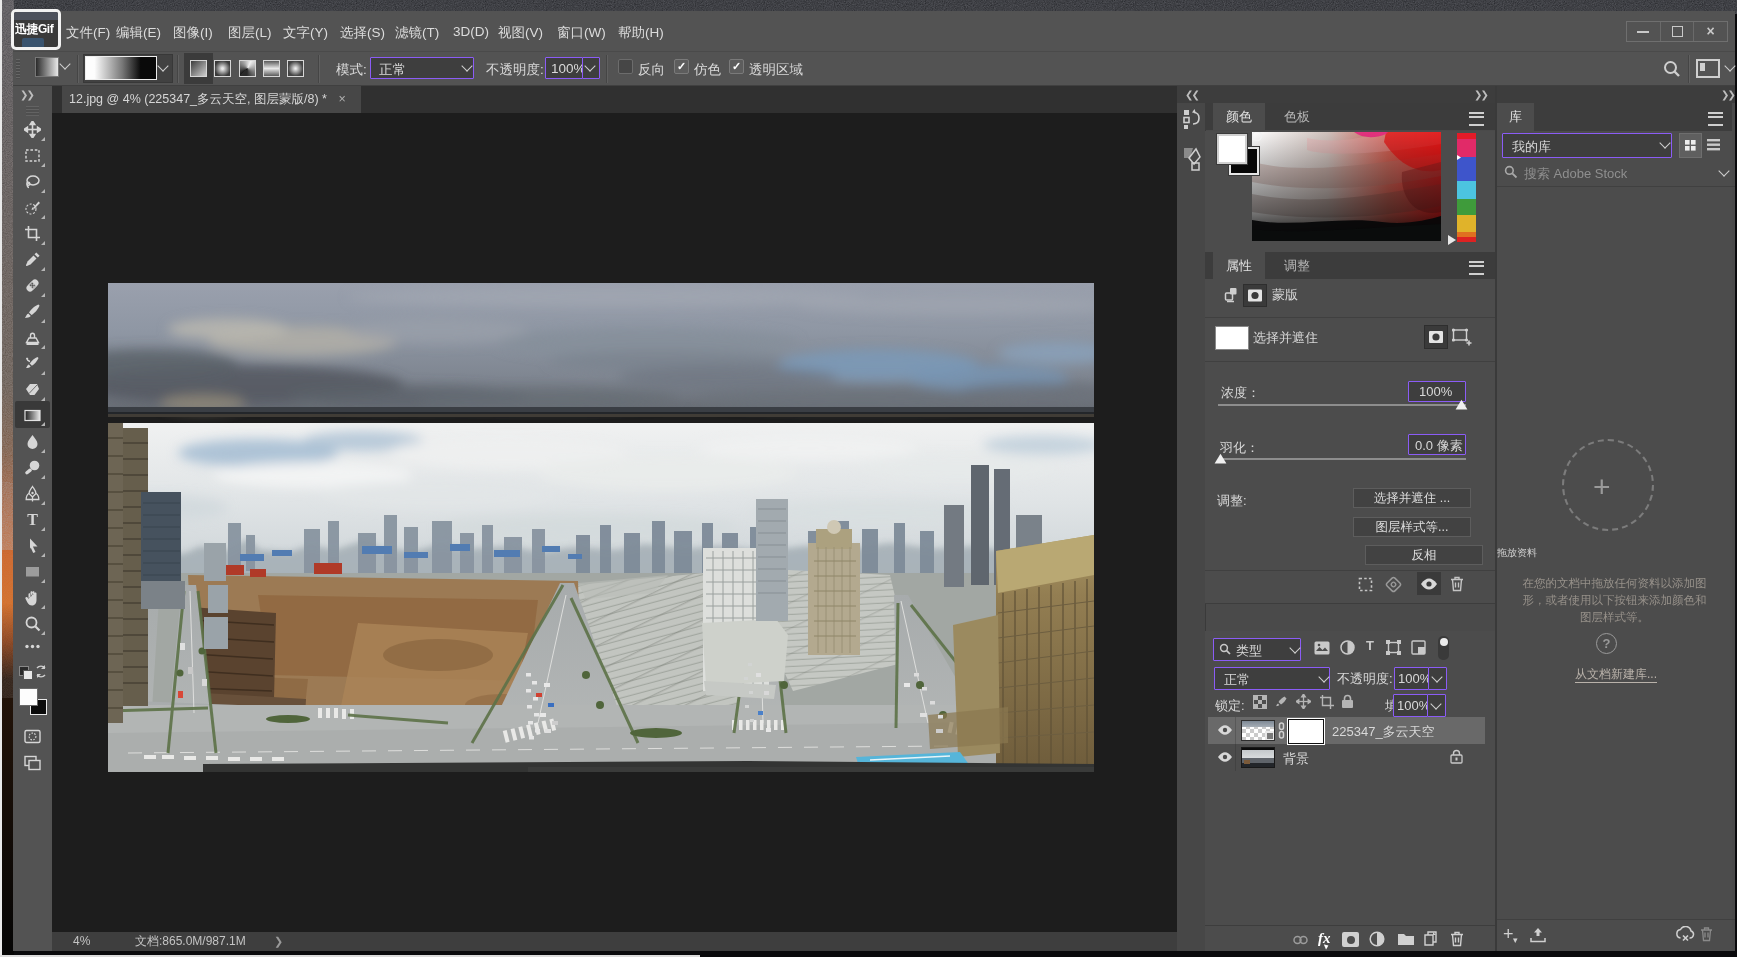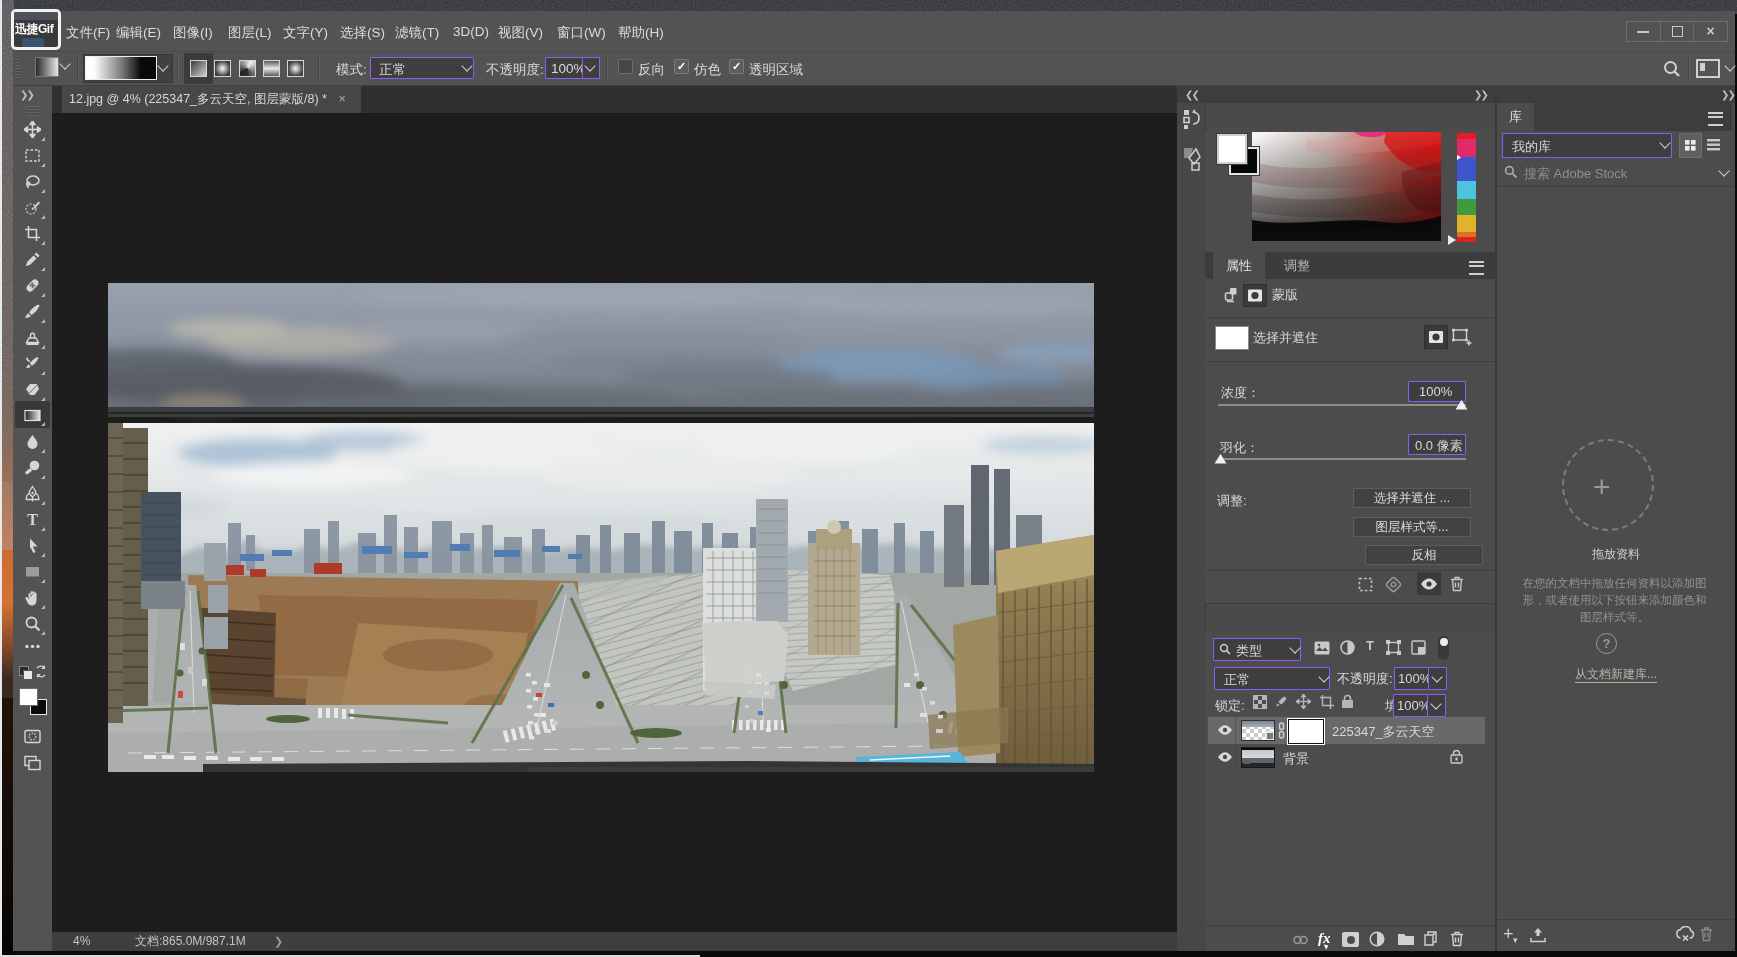--- a/index.html
+++ b/index.html
@@ -800,20 +800,25 @@
       <svg class="abs" style="left:4px;top:60px;" width="21" height="26" viewBox="0 0 21 26">
           <g fill="none" stroke="#cfcfcf" stroke-width="1.5">
             <path d="M3 2h9l-3 10H3z" fill="#8b8b8b" stroke="none"></path>
             <path d="M8 12l7-9 4 8-6 7z"></path>
             <rect x="11" y="17" width="7" height="7"></rect>
           </g>
         </svg>
 
       <div id="pmid" class="abs" style="left:28px;top:0;width:290px;height:865px;">
 
+        <div class="ptabs" style="top:17px;">
+            <div class="ptab on" style="left:8px;">颜色</div>
+            <div class="ptab" style="left:66px;">色板</div>
+            <div class="burger" style="right:11px;top:9px;"></div>
+          </div>
         <div class="abs" style="left:0;top:45px;width:290px;height:121px;background:#4c4c4c;"></div>
 
         <div class="abs" style="left:24px;top:61px;width:26px;height:24px;background:#070707;border:2px solid #e6e6e6;outline:1px solid #3a3a3a;z-index:3;"></div>
         <div class="abs" style="left:12px;top:48px;width:26px;height:26px;background:#ffffff;border:2px solid #cfcfcf;outline:1px solid #3a3a3a;z-index:4;"></div>
 
         <svg class="abs" style="left:47px;top:46px;" width="189" height="109" viewBox="0 0 189 109">
           <defs>
               <linearGradient id="cfh" x1="0" y1="0" x2="1" y2="0">
                 <stop offset="0" stop-color="#ffffff"></stop>
                 <stop offset="0.4" stop-color="#cfc1bc"></stop>
@@ -1126,21 +1131,21 @@
             </svg></div>
         <svg class="abs" style="left:7px;top:79px;" width="14" height="14" viewBox="0 0 14 14">
             <circle cx="5.4" cy="5.4" r="3.8" fill="none" stroke="#a8a8a8" stroke-width="1.6"></circle>
             <line x1="8.3" y1="8.3" x2="12.5" y2="12.5" stroke="#a8a8a8" stroke-width="1.8"></line>
           </svg>
         <span class="abs" style="left:27px;top:79px;color:#8f8f8f;">搜索 Adobe Stock</span>
         <div class="chev" style="position:absolute;right:12px;top:81px;border-color:#9a9a9a;"></div>
         <div class="abs" style="left:0;top:100px;width:238px;height:1px;background:#404040;"></div>
         <div class="abs" style="left:65px;top:353px;width:88px;height:88px;border:2px dashed #7c7c7c;border-radius:50%;"></div>
         <div class="abs" style="left:96px;top:384px;color:#9a9a9a;font-size:30px;font-weight:300;">+</div>
-        <div class="abs" style="left:0;top:460px;width:238px;text-align:center;color:#cfcfcf;font-size:12px;">拖放资料</div>
+        <div class="abs" style="left:0;top:460px;width:238px;color:#cfcfcf;font-size:10px;">拖放资料</div>
         <div class="abs" style="left:0px;top:489px;width:235px;text-align:center;color:#97918a;font-size:11.5px;line-height:17px;white-space:nowrap;">在您的文档中拖放任何资料以添加图<br>形，或者使用以下按钮来添加颜色和<br>图层样式等。</div>
         <div class="abs" style="left:99px;top:547px;width:19px;height:19px;border-radius:50%;border:1.6px solid #9a9a9a;color:#9a9a9a;text-align:center;line-height:19px;font-size:13px;font-weight:bold;">?</div>
         <div class="abs" style="left:0;top:580px;width:238px;text-align:center;color:#b9b2aa;font-size:12px;"><span style="border-bottom:1px solid #b9b2aa;padding-bottom:1px;">从文档新建库...</span></div>
         <div class="abs" style="left:0;top:833px;width:238px;height:1px;background:#404040;"></div>
         <div class="abs" style="left:6px;top:838px;color:#cfcfcf;font-size:18px;">+<span style="position:absolute;left:10px;top:11px;font-size:9px;">▾</span></div>
         <svg class="abs" style="left:33px;top:841px;" width="16" height="16" viewBox="0 0 16 16">
             <path d="M8 1l4 4.5H9.5V9h-3V5.5H4z" fill="#cfcfcf"></path>
             <path d="M1 11v3.5h14V11" fill="none" stroke="#cfcfcf" stroke-width="1.5"></path>
           </svg>
         <svg class="abs" style="left:178px;top:840px;" width="20" height="17" viewBox="0 0 20 17">

